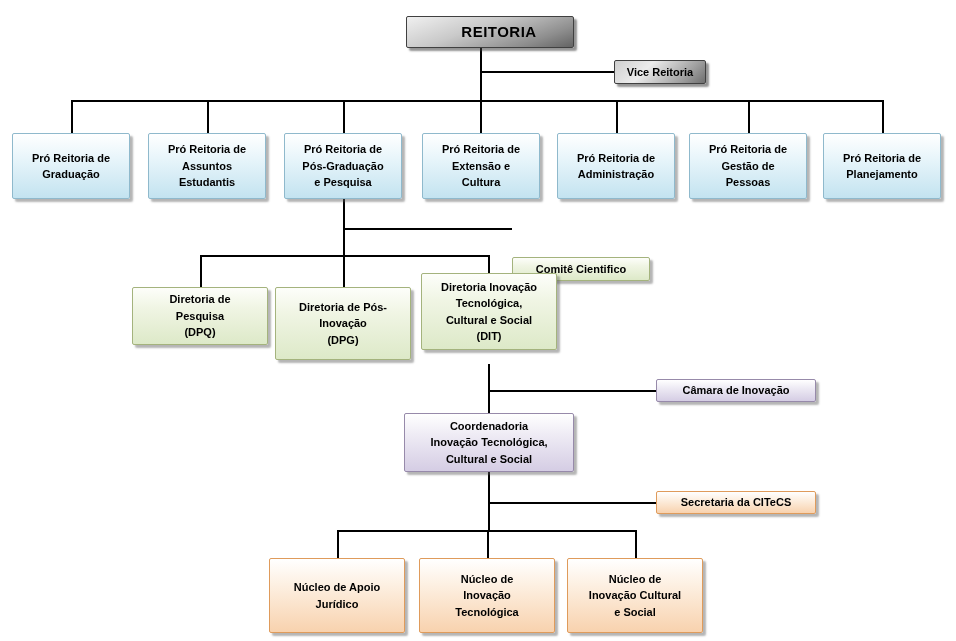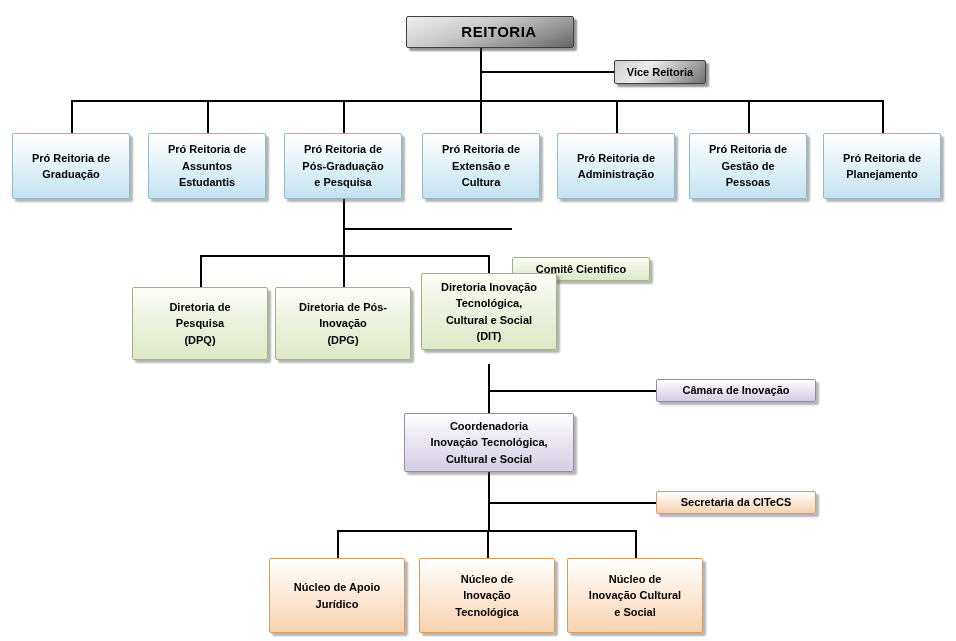--- a/index.html
+++ b/index.html
@@ -118,21 +118,21 @@
   </div>
   <div class="node blue" style="left:823px;top:133px;width:118px;height:66px;">
     <span>Pró Reitoria de
 Planejamento</span>
   </div>
 
   <div class="node green" style="left:512px;top:217px;width:138px;height:24px;margin-top:40px;">
     <span>Comitê Cientifico</span>
   </div>
 
-  <div class="node green" style="left:132px;top:287px;width:136px;height:73px;">
+  <div class="node green" style="left:132px;top:287px;width:136px;height:58px;">
     <span>Diretoria de
 Pesquisa
 (DPQ)</span>
   </div>
   <div class="node green" style="left:275px;top:287px;width:136px;height:73px;">
     <span>Diretoria de Pós-
 Inovação
 (DPG)</span>
   </div>
   <div class="node green" style="left:421px;top:273px;width:136px;height:77px;">

